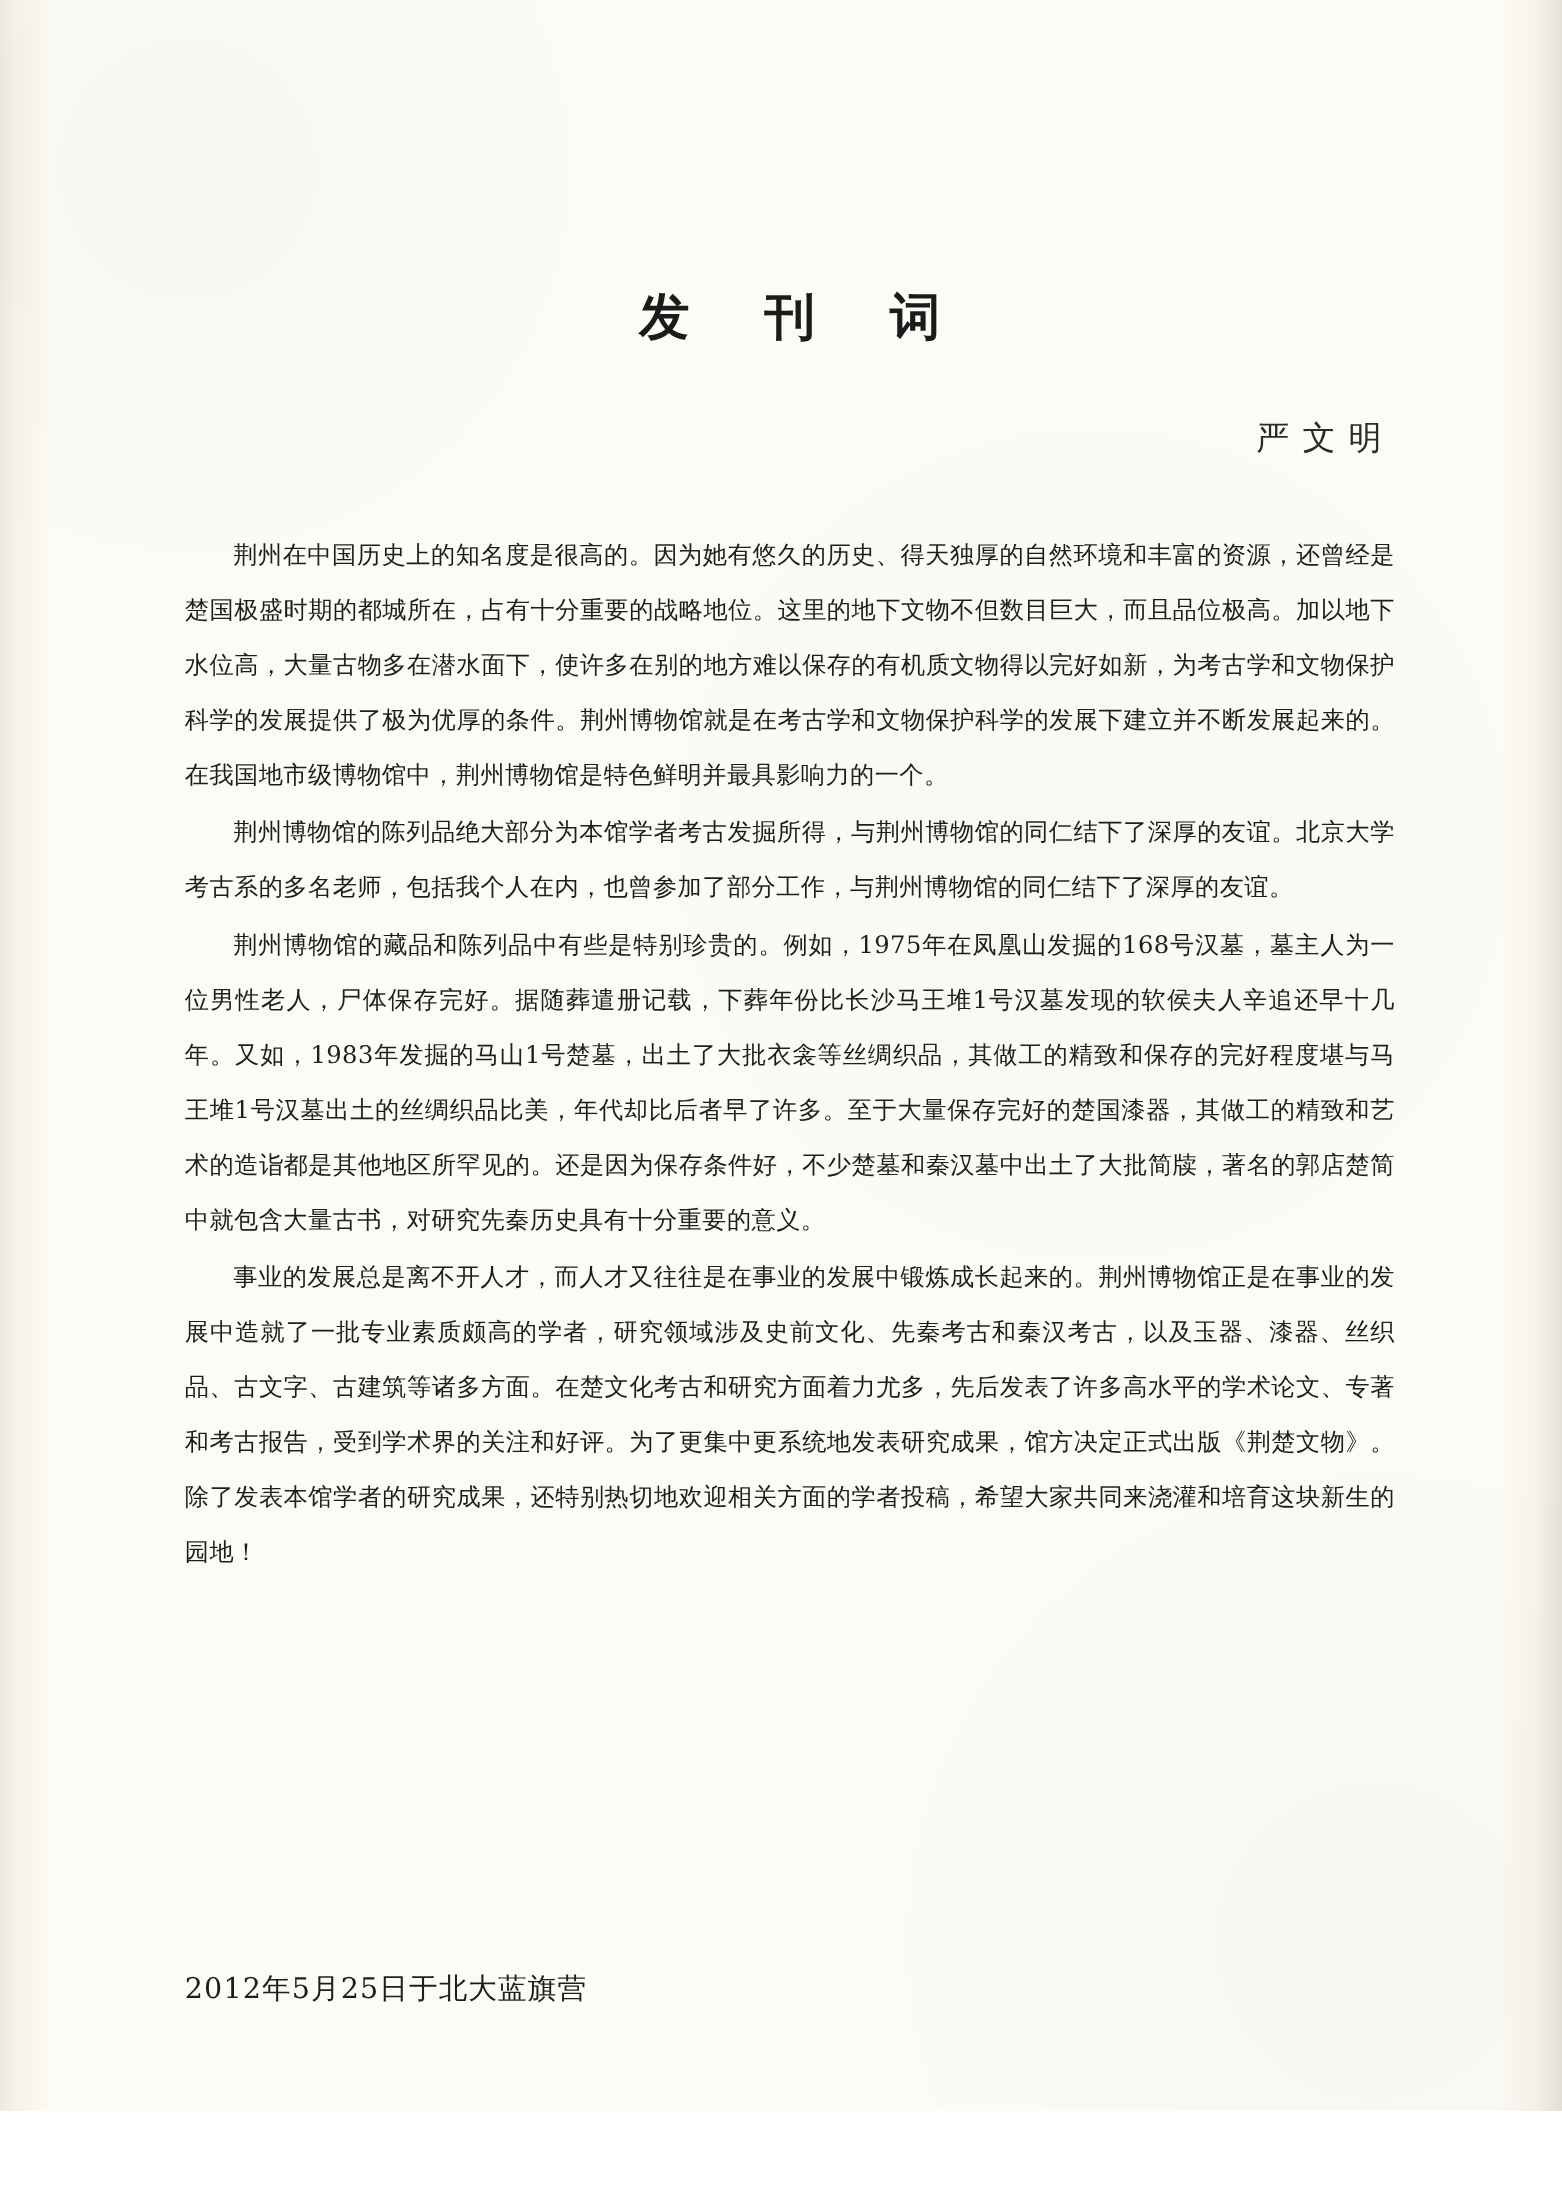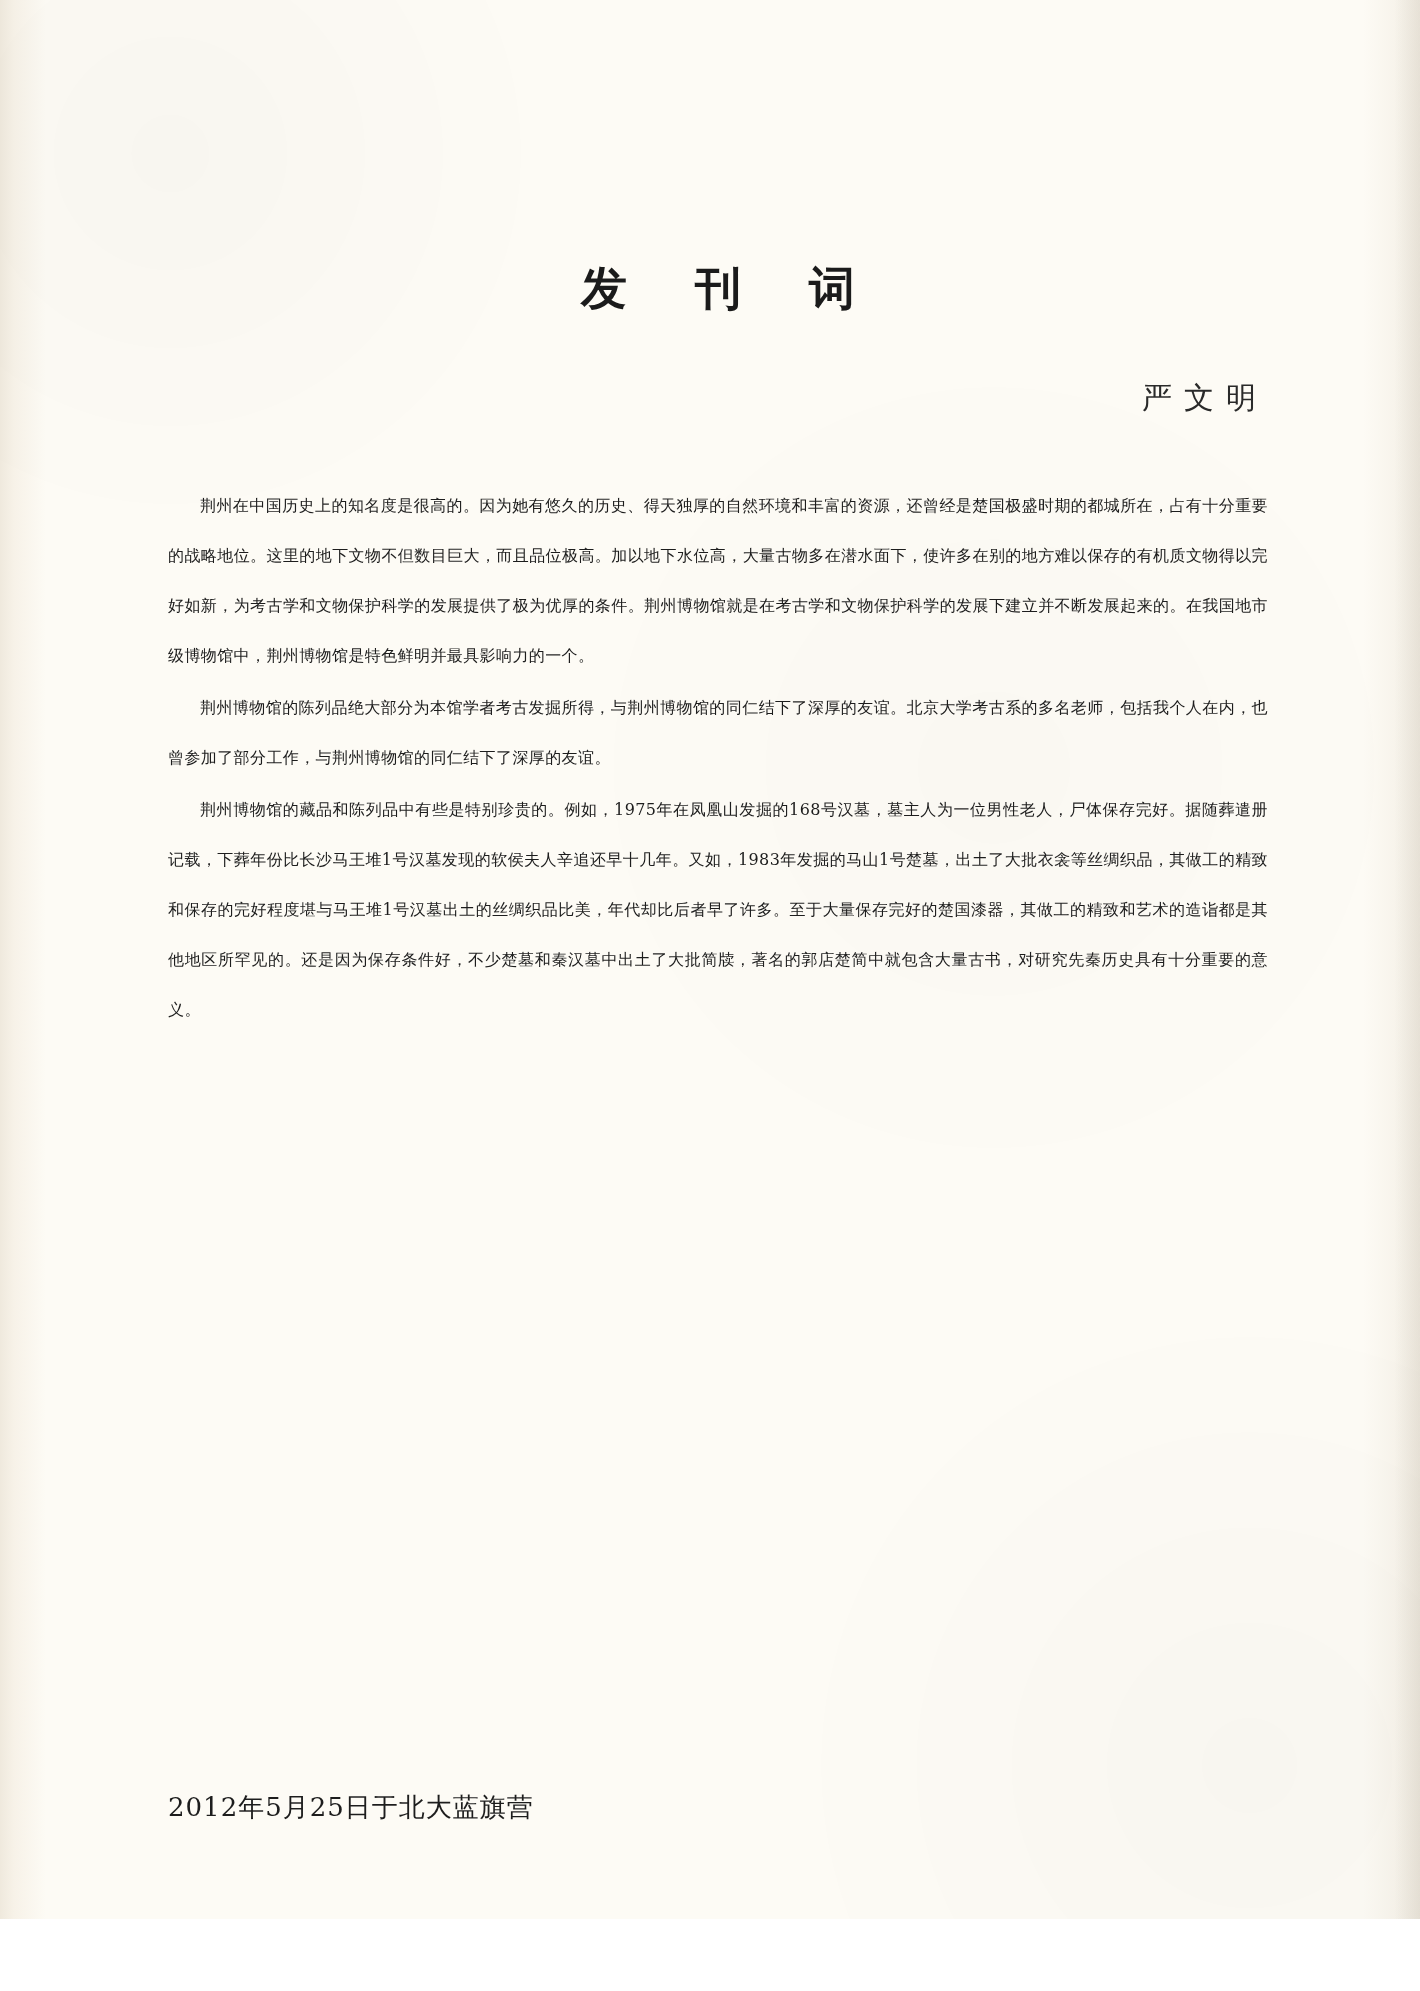--- a/index.html
+++ b/index.html
@@ -68,21 +68,21 @@
     letter-spacing: 12px;
     text-indent: 12px;
     color: #2a2a2a;
   }
   .body-text {
     margin: 0;
     padding-top: 62px;
   }
   .para {
     margin: 0 0 2px 0;
-    font-size: 16px;
+    font-size: 22px;
     line-height: 50px;
     color: #1d1d1d;
     text-align: justify;
     text-justify: inter-ideograph;
     text-indent: 2em;
     letter-spacing: 0.4px;
     word-break: break-all;
   }
   .signature {
     position: absolute;
@@ -107,17 +107,18 @@
   <div class="content">
 
     <h1 class="doc-title">发 刊 词</h1>
 
     <div class="doc-author">严文明</div>
 
     <div class="body-text">
       <p class="para">荆州在中国历史上的知名度是很高的。因为她有悠久的历史、得天独厚的自然环境和丰富的资源，还曾经是楚国极盛时期的都城所在，占有十分重要的战略地位。这里的地下文物不但数目巨大，而且品位极高。加以地下水位高，大量古物多在潜水面下，使许多在别的地方难以保存的有机质文物得以完好如新，为考古学和文物保护科学的发展提供了极为优厚的条件。荆州博物馆就是在考古学和文物保护科学的发展下建立并不断发展起来的。在我国地市级博物馆中，荆州博物馆是特色鲜明并最具影响力的一个。</p>
       <p class="para">荆州博物馆的陈列品绝大部分为本馆学者考古发掘所得，与荆州博物馆的同仁结下了深厚的友谊。北京大学考古系的多名老师，包括我个人在内，也曾参加了部分工作，与荆州博物馆的同仁结下了深厚的友谊。</p>
       <p class="para">荆州博物馆的藏品和陈列品中有些是特别珍贵的。例如，1975年在凤凰山发掘的168号汉墓，墓主人为一位男性老人，尸体保存完好。据随葬遣册记载，下葬年份比长沙马王堆1号汉墓发现的软侯夫人辛追还早十几年。又如，1983年发掘的马山1号楚墓，出土了大批衣衾等丝绸织品，其做工的精致和保存的完好程度堪与马王堆1号汉墓出土的丝绸织品比美，年代却比后者早了许多。至于大量保存完好的楚国漆器，其做工的精致和艺术的造诣都是其他地区所罕见的。还是因为保存条件好，不少楚墓和秦汉墓中出土了大批简牍，著名的郭店楚简中就包含大量古书，对研究先秦历史具有十分重要的意义。</p>
+      <p class="para">事业的发展总是离不开人才，而人才又往往是在事业的发展中锻炼成长起来的。荆州博物馆正是在事业的发展中造就了一批专业素质颇高的学者，研究领域涉及史前文化、先秦考古和秦汉考古，以及玉器、漆器、丝织品、古文字、古建筑等诸多方面。在楚文化考古和研究方面着力尤多，先后发表了许多高水平的学术论文、专著和考古报告，受到学术界的关注和好评。为了更集中更系统地发表研究成果，馆方决定正式出版《荆楚文物》。除了发表本馆学者的研究成果，还特别热切地欢迎相关方面的学者投稿，希望大家共同来浇灌和培育这块新生的园地！</p>
     </div>
 
     <div class="signature">2012年5月25日于北大蓝旗营</div>
   </div>
 </div>
 
 </body></html>

